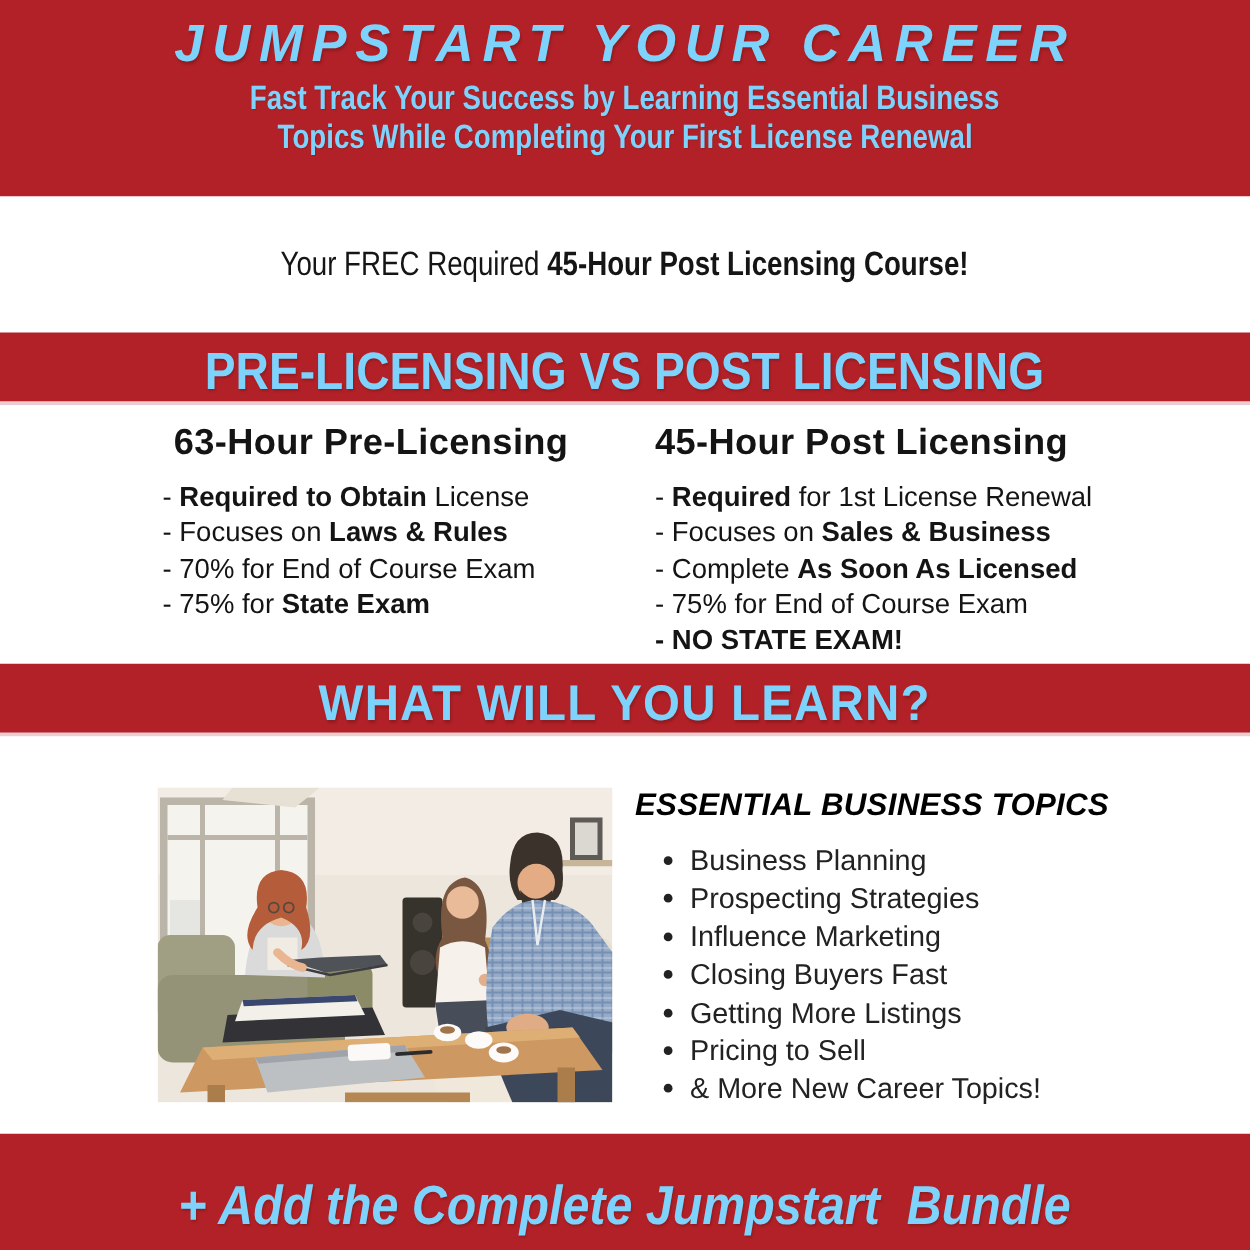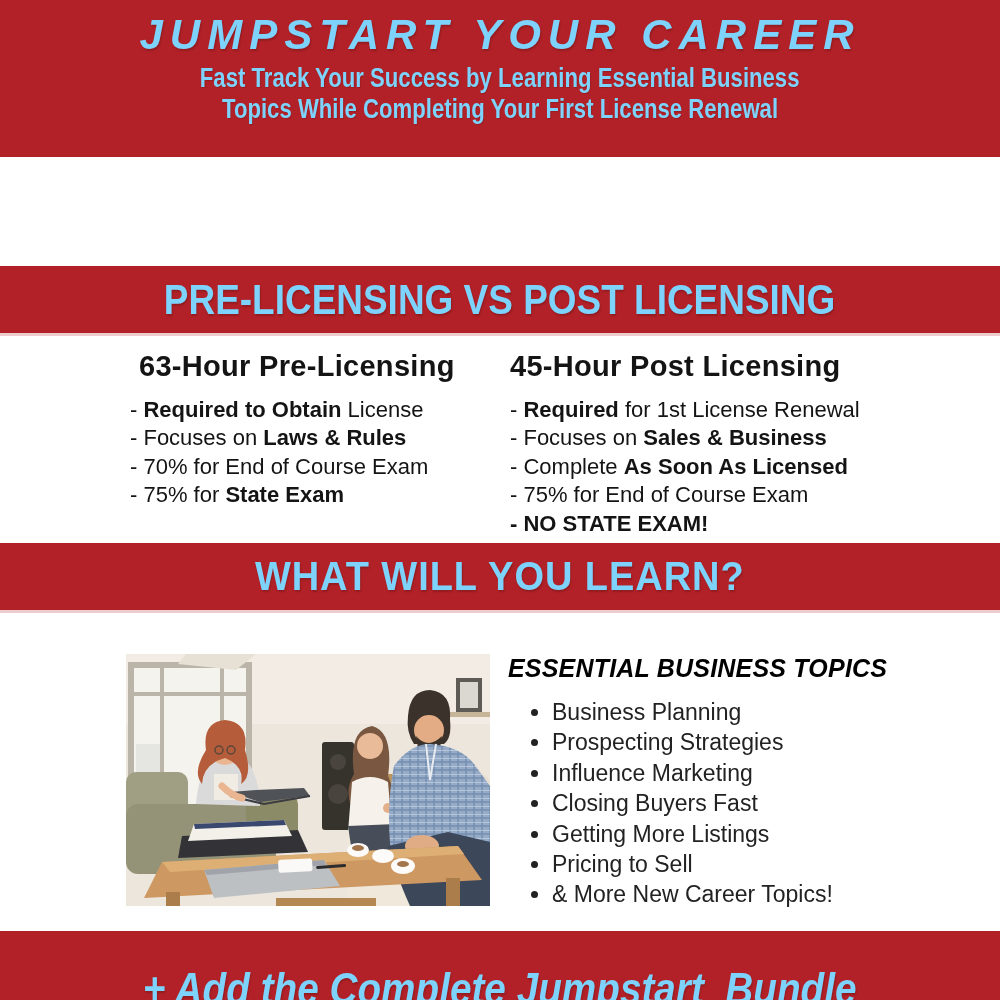--- a/index.html
+++ b/index.html
@@ -24,33 +24,33 @@
     text-shadow:1px 1px 1px rgba(0,0,0,.15);
   }
   .hero .sub .cond { transform:scaleX(.82); }
 
   
   .intro { height:109px; display:flex; flex-direction:column; justify-content:center;
            align-items:center; color:#151515; font-size:27px; line-height:33px; }
   .intro .cond { transform:scaleX(.82); white-space:nowrap; }
 
   
-  .section-banner { height:67px; display:flex; align-items:center; justify-content:center;
+  .section-banner { height:55px; display:flex; align-items:flex-end; justify-content:center;
                     box-shadow:0 3px 0 #eccccf; }
   .section-banner .txt {
     font-weight:bold; white-space:nowrap;
     text-shadow:1px 2px 2px rgba(0,0,0,.18);
   }
   .banner-compare .txt { font-size:42px; transform:scaleX(.88); }
   .banner-learn  .txt { font-size:40px; transform:scaleX(.95); letter-spacing:1px; }
 
   
   .comparison { height:210px; display:flex; padding:17px 0 0 130px; color:#141414; }
   .comparison .col-left  { width:370px; }
-  .comparison .col-right { width:430px; margin-left:10px; }
+  .comparison .col-right { width:430px; margin-left:24px; }
   .comparison h2 { font-size:29px; font-weight:bold; letter-spacing:.3px; margin:0 0 13px 0; }
   .comparison .col-left h2 { padding-left:9px; }
   .comparison .item { font-size:22px; line-height:28.4px; white-space:nowrap; }
   .comparison .item b { font-weight:bold; }
 
   
   .learn { height:301px; position:relative;margin-top:20px; }
   .photo-frame { position:absolute; left:126px; top:24px; width:364px; height:252px; overflow:hidden; }
   .photo-frame svg { display:block; }
   .topics { position:absolute; left:508px; top:24px; width:470px; color:#1a1a1a; }
@@ -73,20 +73,21 @@
 
   <header class="red hero">
     <h1>JUMPSTART YOUR CAREER</h1>
     <div class="sub">
       <span class="cond">Fast Track Your Success by Learning Essential Business</span><br>
       <span class="cond">Topics While Completing Your First License Renewal</span>
     </div>
   </header>
 
   <section class="intro">
+    <div><span class="cond"><span>Your FREC Required </span><b>45-Hour Post Licensing Course!</b></span></div>
   </section>
 
   <div class="red section-banner banner-compare">
     <span class="txt">PRE-LICENSING VS POST LICENSING</span>
   </div>
 
   <section class="comparison">
     <div class="col-left">
       <h2>63-Hour Pre-Licensing</h2>
       <div class="item"><span>- </span><b>Required to Obtain</b><span> License</span></div>

